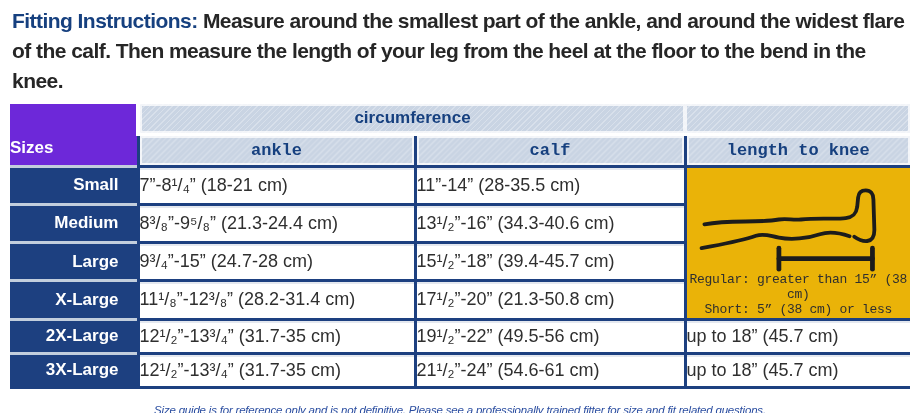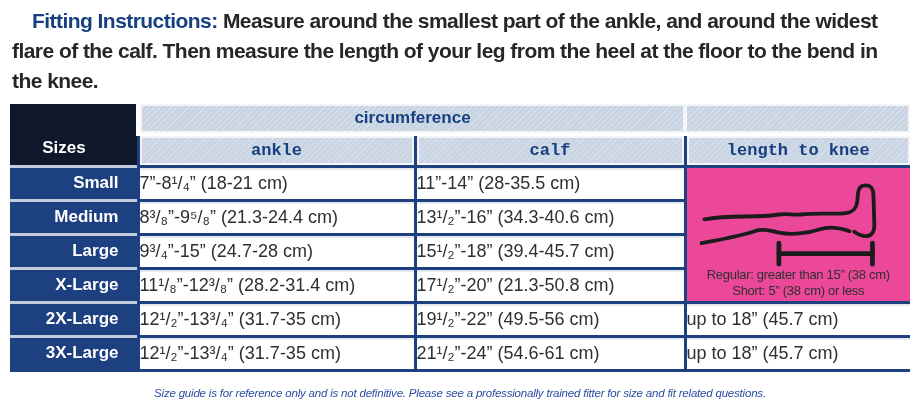--- a/index.html
+++ b/index.html
@@ -15,21 +15,21 @@
 
   
   .intro {
     padding: 6px 14px 0 12px;
     font-size: 21px;
     line-height: 1.43;
     font-weight: 700;
     letter-spacing: -0.55px;
     color: #262626;
   }
-  .intro .lead { color: #16407f; margin-left: 20px; }
+  .intro .lead { color: #16407f; }
 
   
   table.size-table {
     border-collapse: collapse;
     table-layout: fixed;
     width: 900px;
     margin: 8px 0 0 10px;
   }
   col.c-sizes  { width: 128px; }
   col.c-ankle  { width: 277px; }
@@ -47,25 +47,25 @@
     font-weight: 700;
     font-size: 17px;
     text-align: center;
     box-shadow: inset 0 0 0 2px rgba(255,255,255,.75);
   }
   .band.spacer { border-left: 0; }
   td.band-main { border-left: 4px solid #ffffff; }
 
   
   .sizes-corner {
-    background: #0f172a;
+    background: #6d28d9;
     color: #ffffff;
     font-weight: 700;
     font-size: 17px;
-    text-align: center;
+    text-align: left;
     vertical-align: bottom;
     padding: 0 18px 7px 0;
   }
 
   
   .colhead {
     height: 32px;
     background: #c9d4e3;
     background-image: repeating-linear-gradient(135deg, rgba(255,255,255,.28) 0 1px, rgba(255,255,255,0) 1px 4px);
     color: #16407f;
@@ -99,26 +99,27 @@
     font-size: 18px;
     border-top: 3px solid #1d4080;
     border-left: 3px solid #1d4080;
     box-shadow: inset 0 2px 0 rgba(205,214,226,.55);
   }
 
   tr.last-row td { border-bottom: 3px solid #1d4080; }
 
   
   .leg-cell {
-    background: #ec4899;
+    background: #eab308;
     border-top: 3px solid #1d4080;
     border-left: 3px solid #1d4080;
     text-align: center;
     vertical-align: middle;
-    padding: 11px 2px 0 2px;
+    padding: 18px 2px 0 2px;
+    font-family: Liberation Mono, monospace;
   }
   .leg-cell svg { display: block; margin: 2px auto 0 auto; }
   .leg-note {
     font-size: 13px;
     line-height: 1.18;
     color: #2f2f2f;
     font-weight: 400;
     letter-spacing: -0.3px;
   }
 

